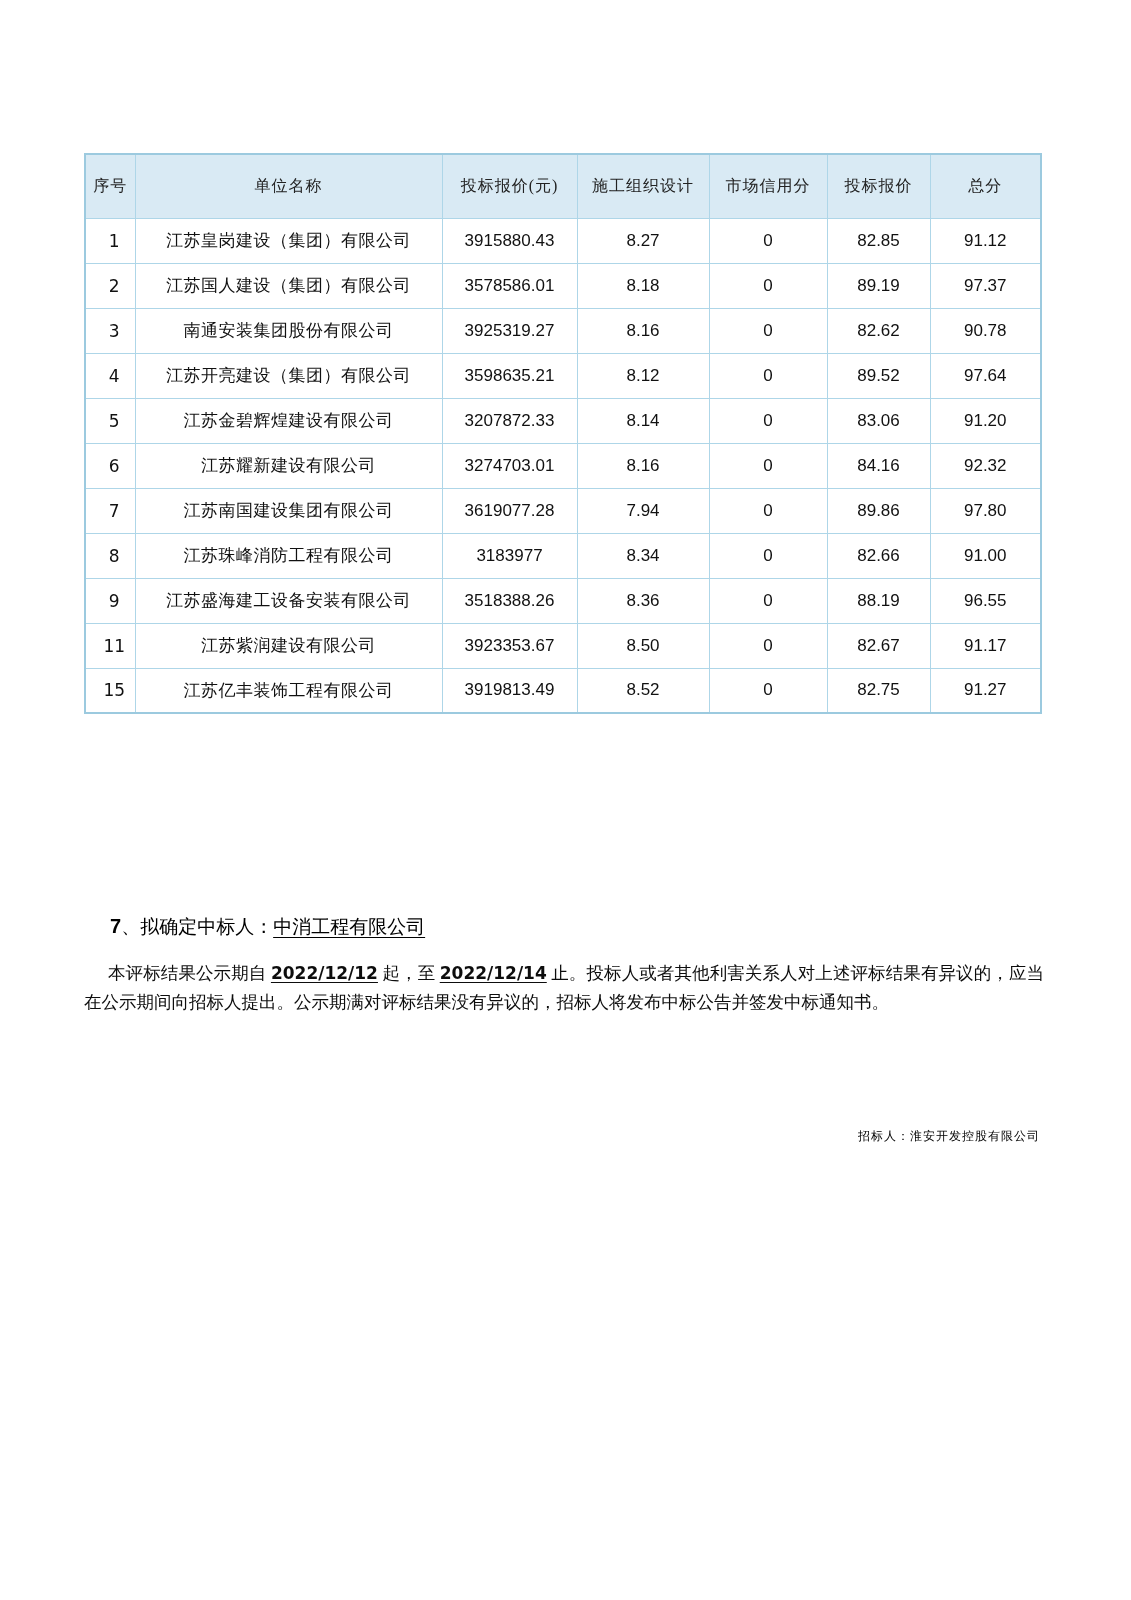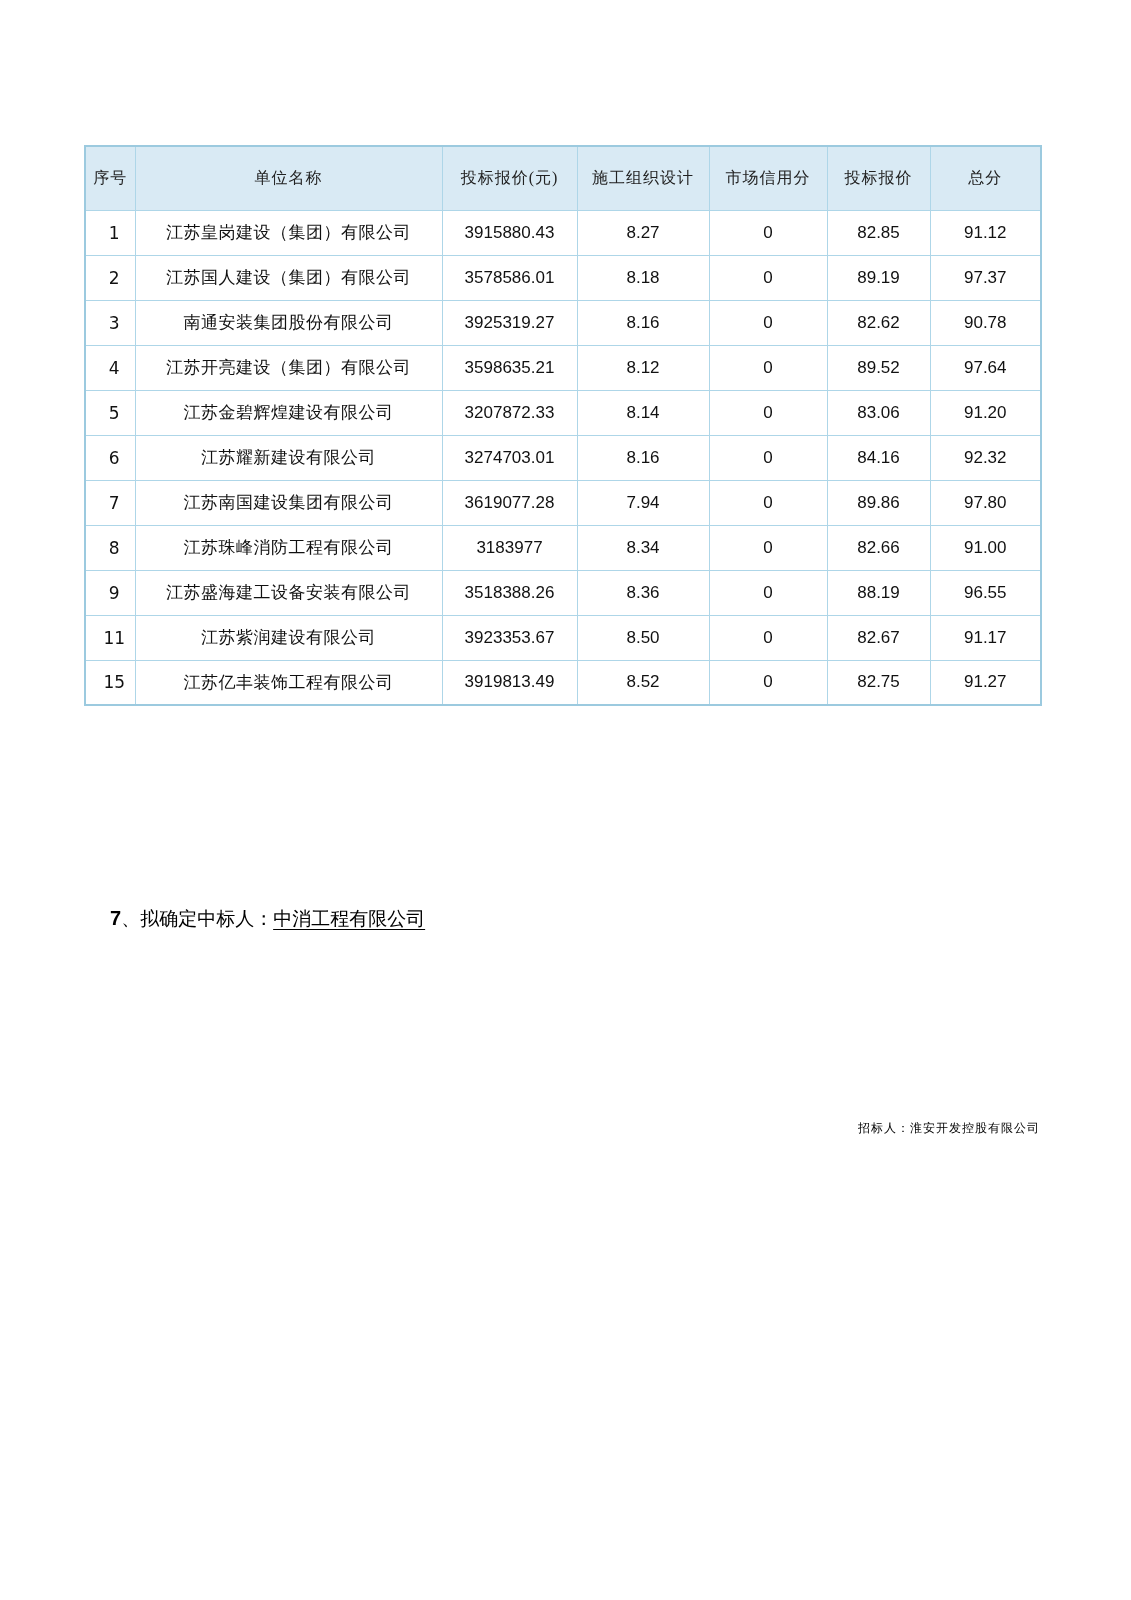--- a/index.html
+++ b/index.html
@@ -2,21 +2,21 @@
 <html><head>
 <meta charset="utf-8">
 <style>
   * { margin:0; padding:0; box-sizing:border-box; }
   html,body { background:#ffffff; }
   .page {
     position:relative;
     width:1131px;
     height:1156px;
     background:#ffffff;
-    margin:0 auto;
+    margin:8px auto;
     font-family:"Liberation Serif","DejaVu Serif",serif;
     color:#000000;
     overflow:hidden;
   }
 
   
   table.results {
     position:absolute;
     left:84px;
     top:145px;
@@ -247,18 +247,19 @@
           <td class="col-num">8.52</td>
           <td class="col-num">0</td>
           <td class="col-num">82.75</td>
           <td class="col-num">91.27</td>
         </tr>
       </tbody>
   </table>
 
   <div class="section7"><span class="num">7</span><span>、</span><span>拟确定中标人：</span><span class="winner">中消工程有限公司</span></div>
 
+  <div class="notice"><span>本评标结果公示期自 </span><span class="date">2022/12/12</span><span> 起，至 </span><span class="date">2022/12/14</span><span> 止。投标人或者其他利害关系人对上述评标结果有异议的，应当在公示期间向招标人提出。公示期满对评标结果没有异议的，招标人将发布中标公告并签发中标通知书。</span></div>
 
   <div class="footer-bidder">招标人：淮安开发控股有限公司</div>
 
   <div class="footer-date"><span>日期：</span><span class="date-value">2022/12/12</span></div>
 
 </div>
 
 </body></html>

